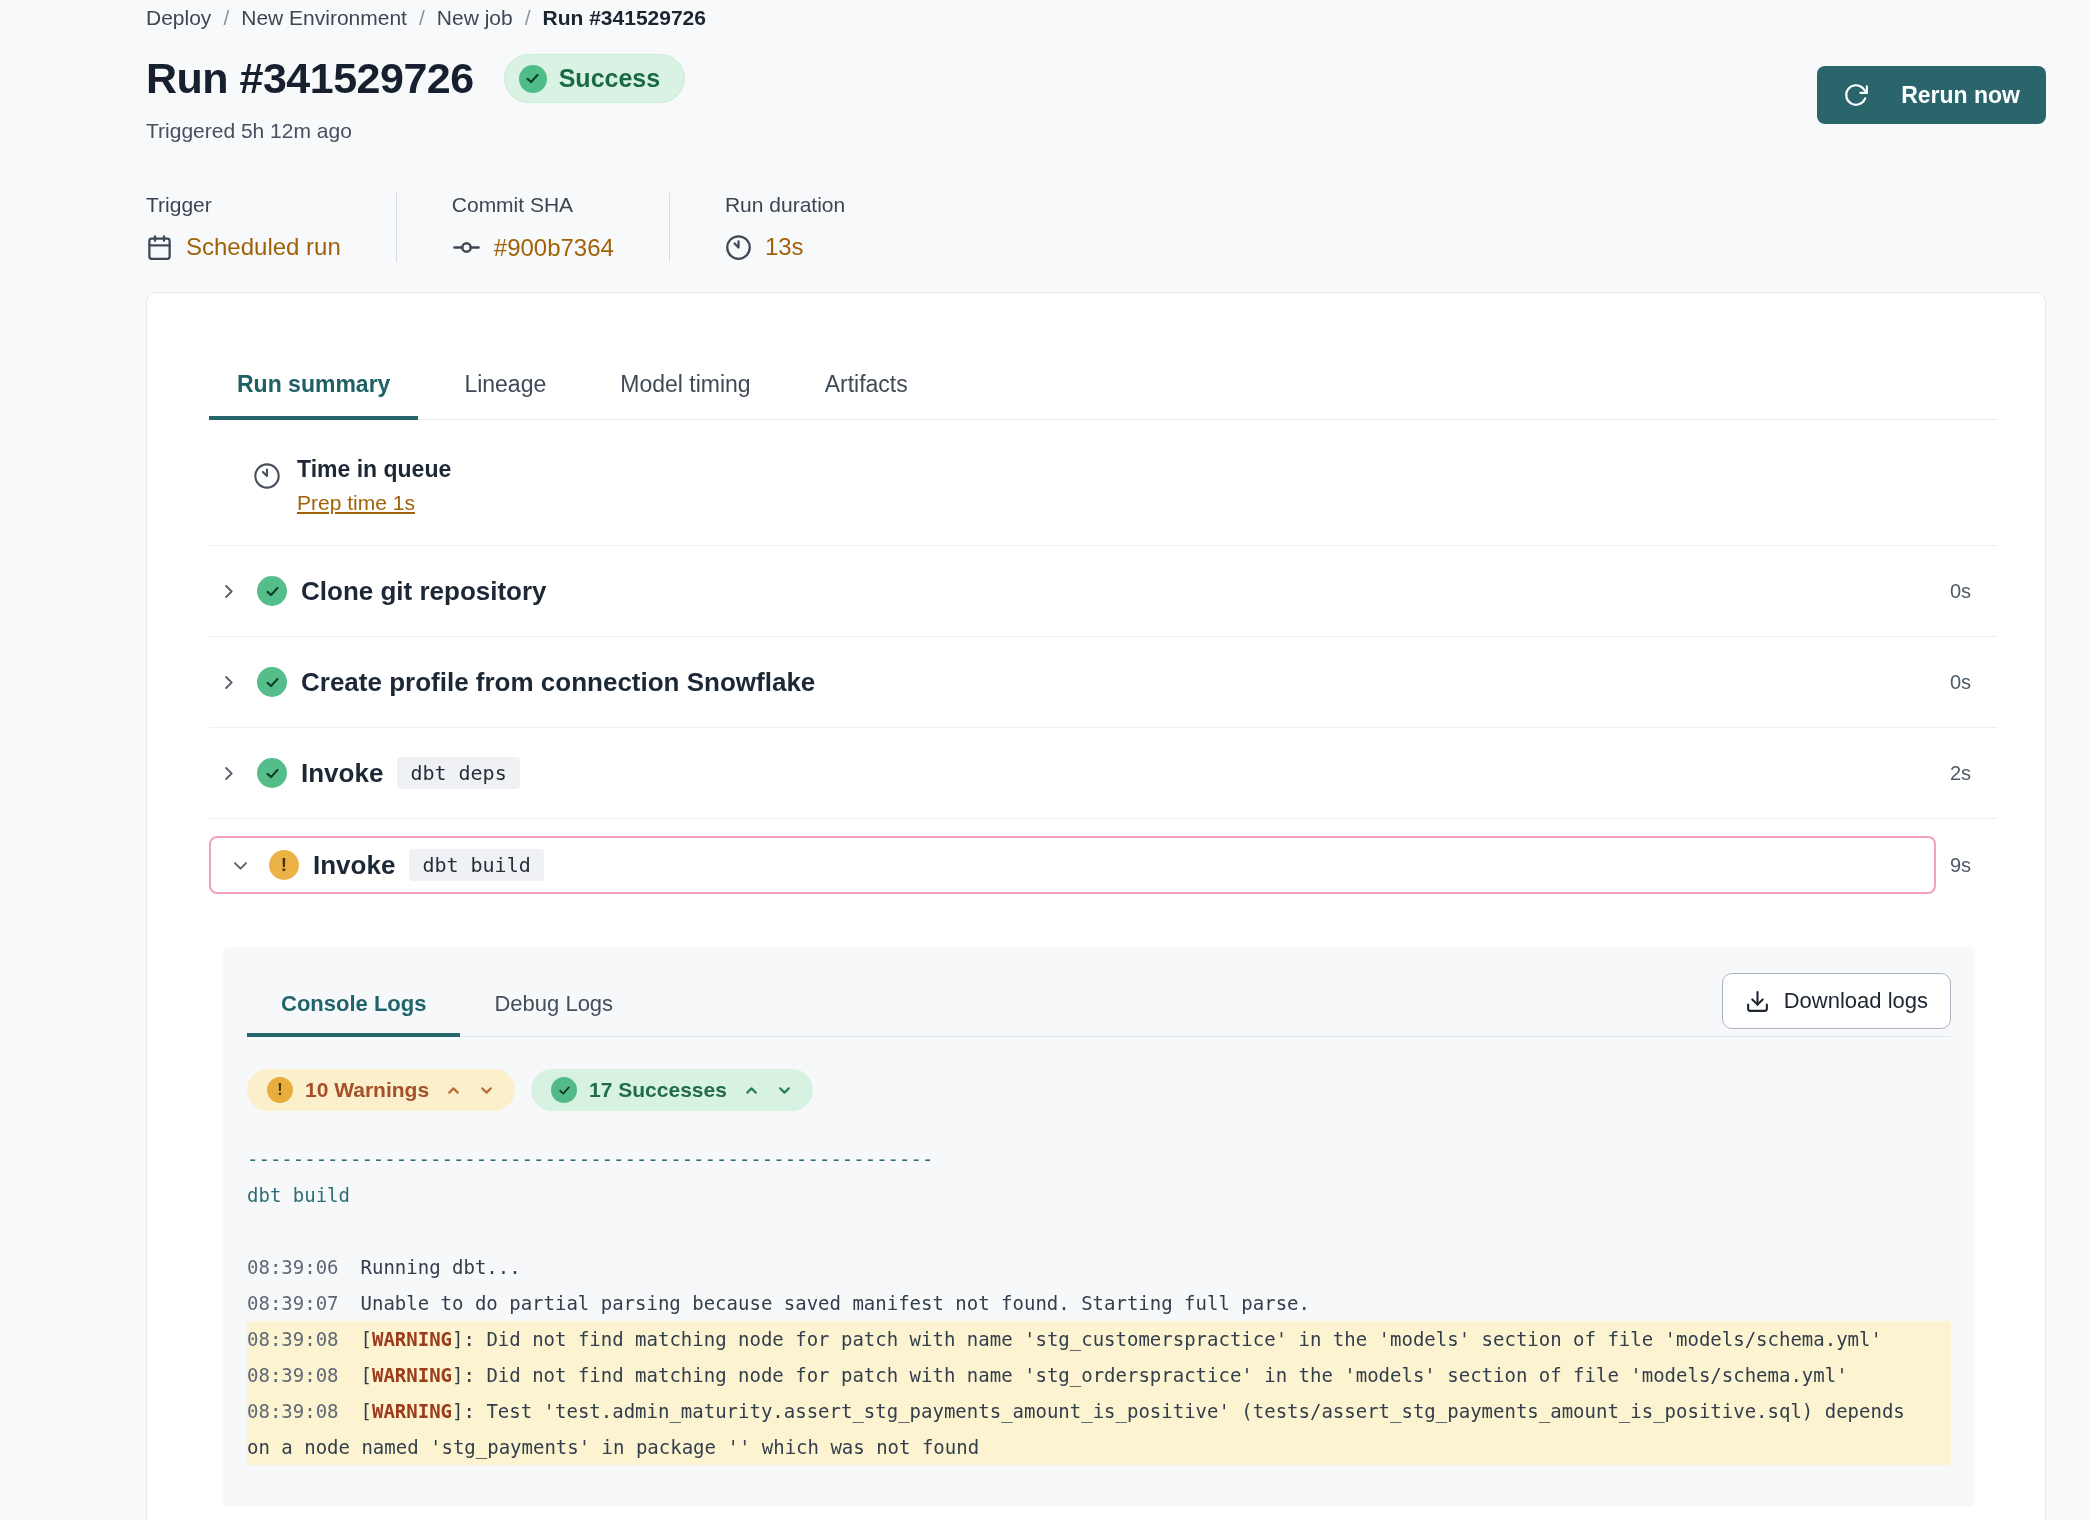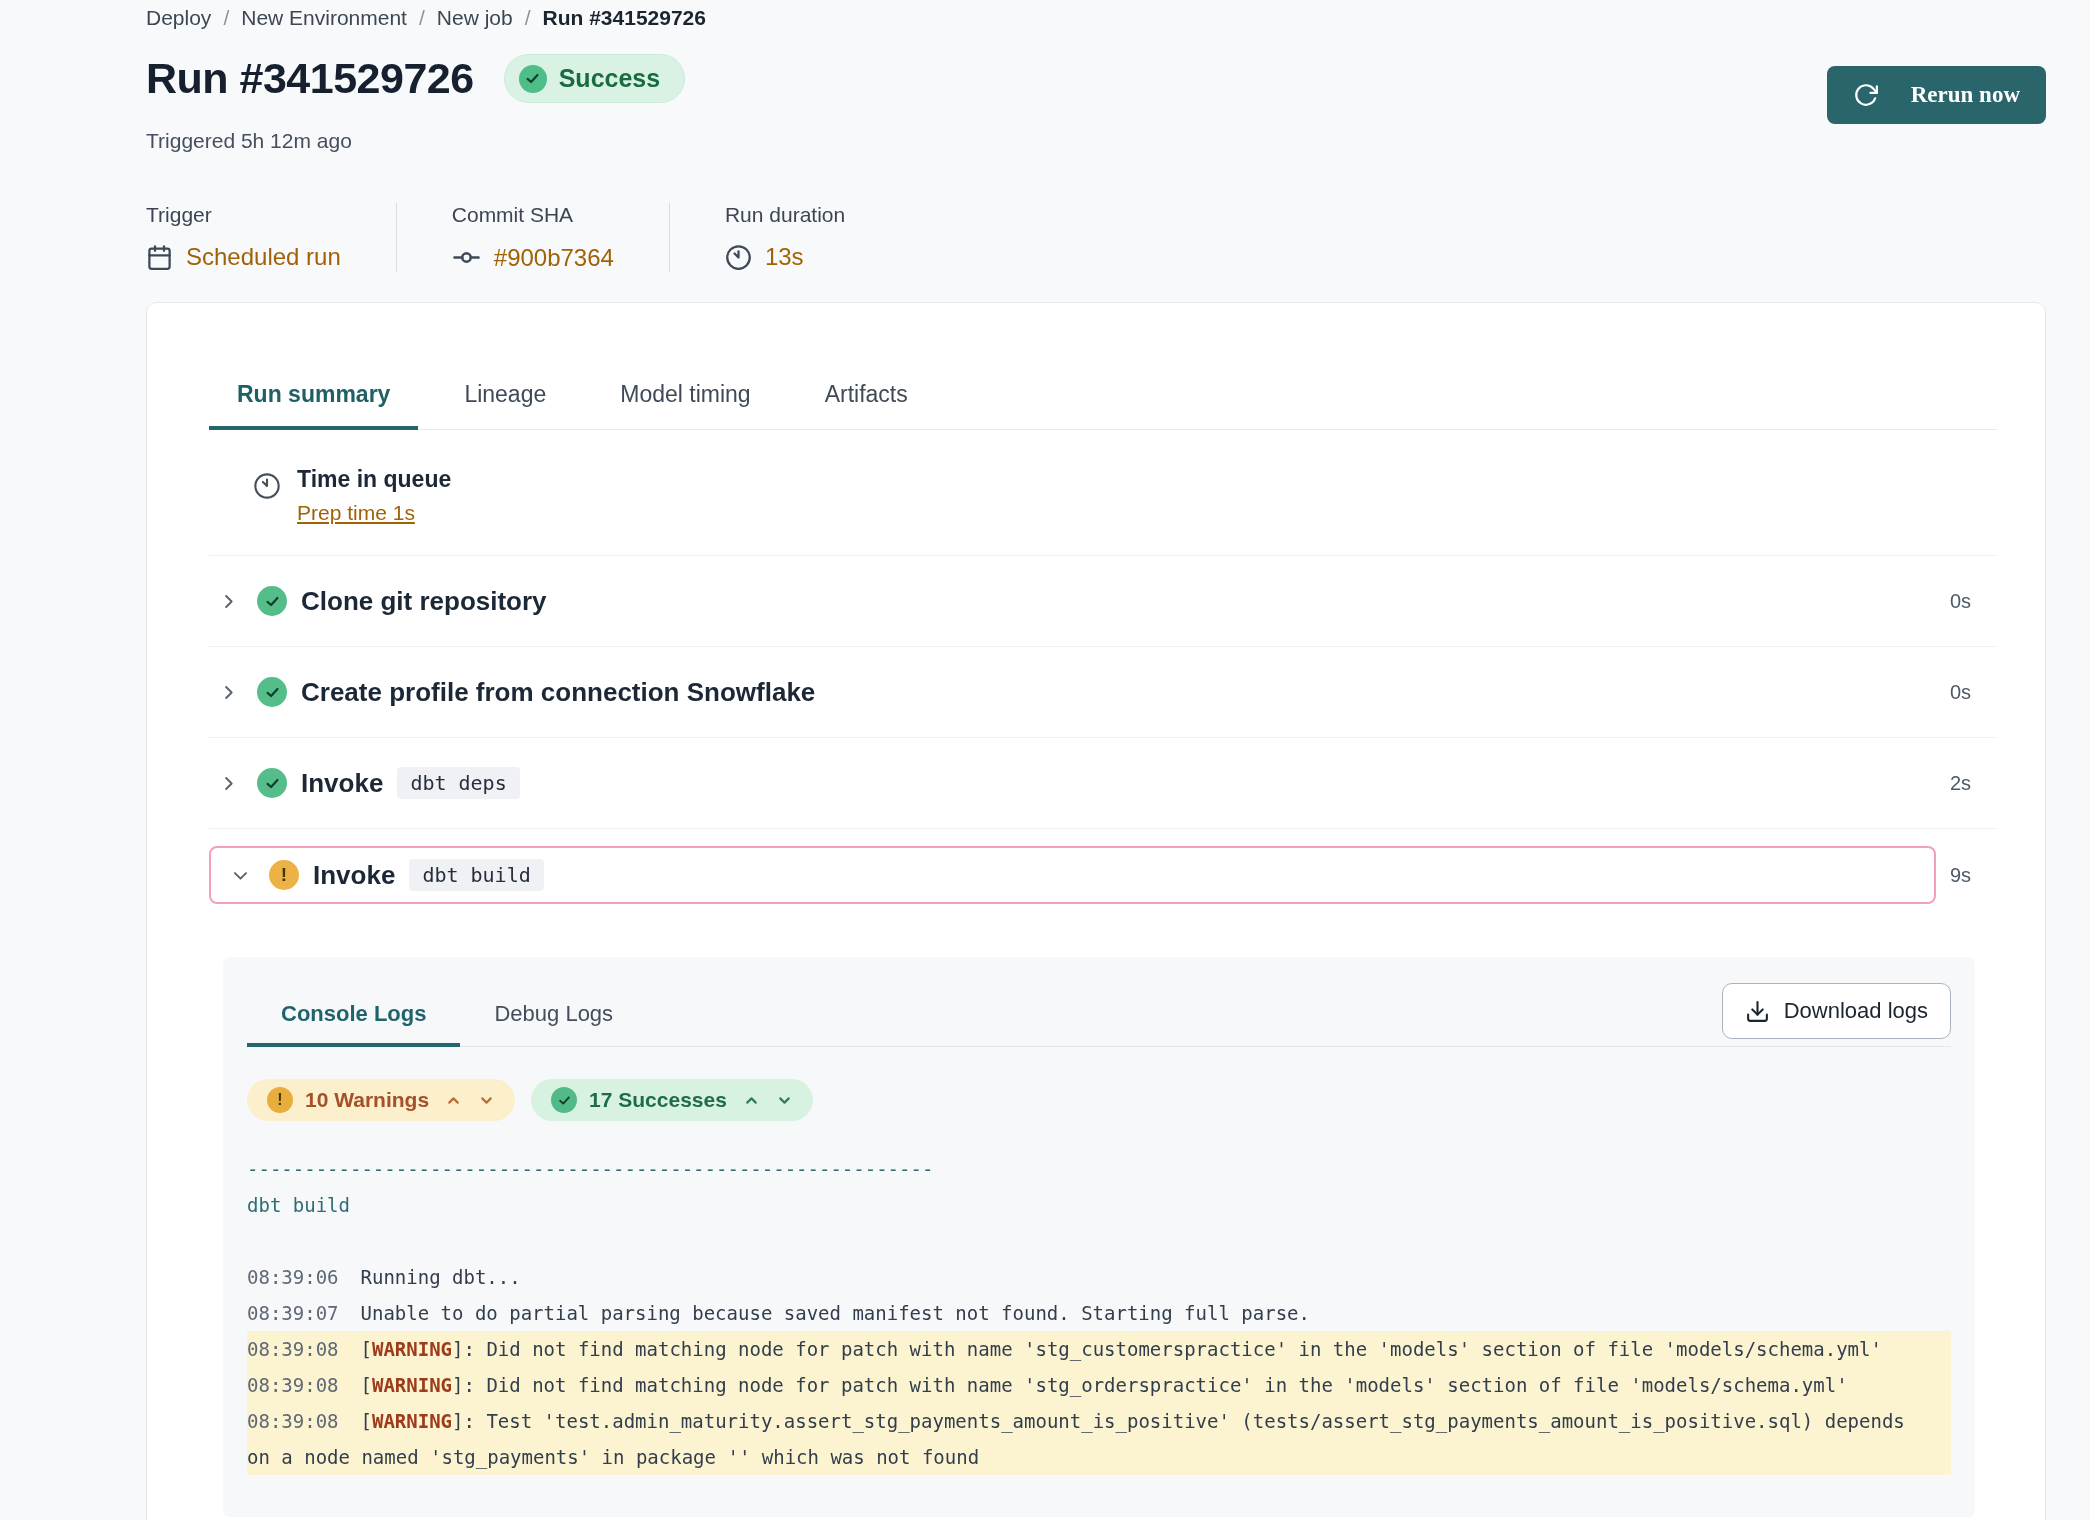--- a/index.html
+++ b/index.html
@@ -14,25 +14,25 @@
   .breadcrumb .crumb { cursor:pointer; }
   .breadcrumb .sep { color:#8a93a0; }
   .breadcrumb .crumb.current { font-weight:bold; color:#1b2530; }
   .title-row { display:flex; align-items:center; gap:30px; margin-top:24px; }
   .run-title { font-size:43px; font-weight:bold; color:#16202e; letter-spacing:-0.5px; }
   .status-pill {
     display:inline-flex; align-items:center; gap:12px; background:#d9f2e4; border:1px solid #c9ecd9;
     border-radius:999px; padding:9px 24px 9px 14px; font-size:25px; color:#1a6a42; font-weight:600;
   }
   .status-pill .circle { width:28px; height:28px; border-radius:50%; background:#4fbd87; display:flex; align-items:center; justify-content:center; }
-  .triggered { margin-top:26px; font-size:21px; color:#454f5d; }
+  .triggered { margin-top:16px; font-size:21px; color:#454f5d; }
   .rerun-btn {
     position:absolute; top:66px; right:44px; height:58px; display:inline-flex; align-items:center; gap:32px;
     background:#29656b; color:#ffffff; border:none; border-radius:8px; padding:0 26px;
-    font-size:23px; font-weight:600; font-family:Liberation Serif, serif; cursor:pointer;
+    font-size:23px; font-weight:600; font-family:Liberation Sans, sans-serif; cursor:pointer;
   }
   
   .meta-row { display:flex; margin-top:50px; }
   .meta-col { padding-right:55px; }
   .meta-col + .meta-col { border-left:1px solid #d9dce2; padding-left:55px; }
   .meta-label { font-size:21px; color:#3c4653; }
   .meta-value { margin-top:16px; display:flex; align-items:center; gap:13px; font-size:24px; color:#a16207; }
   .meta-value svg { stroke:#3e4956; }
   
   .card {

